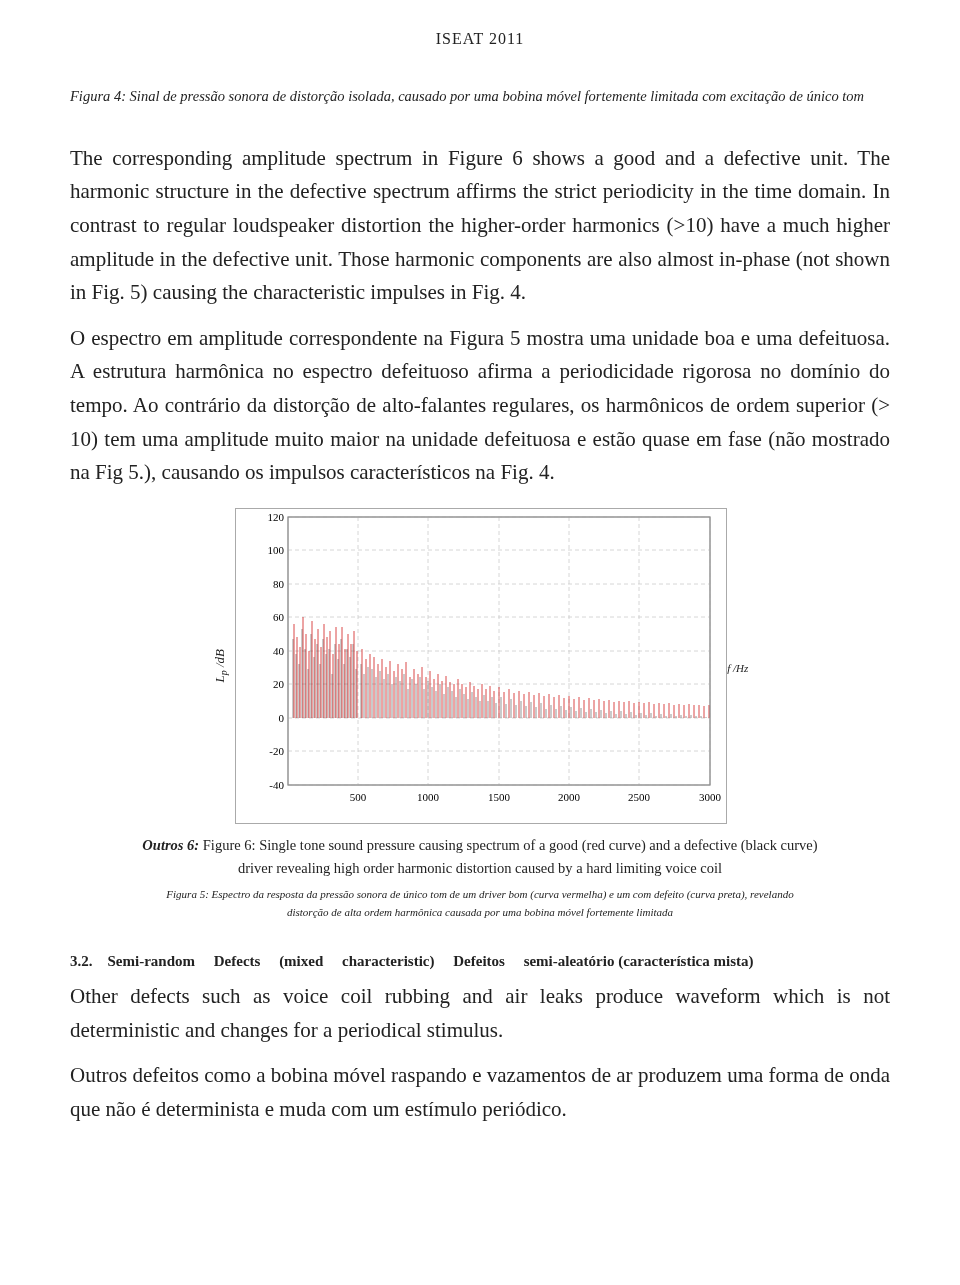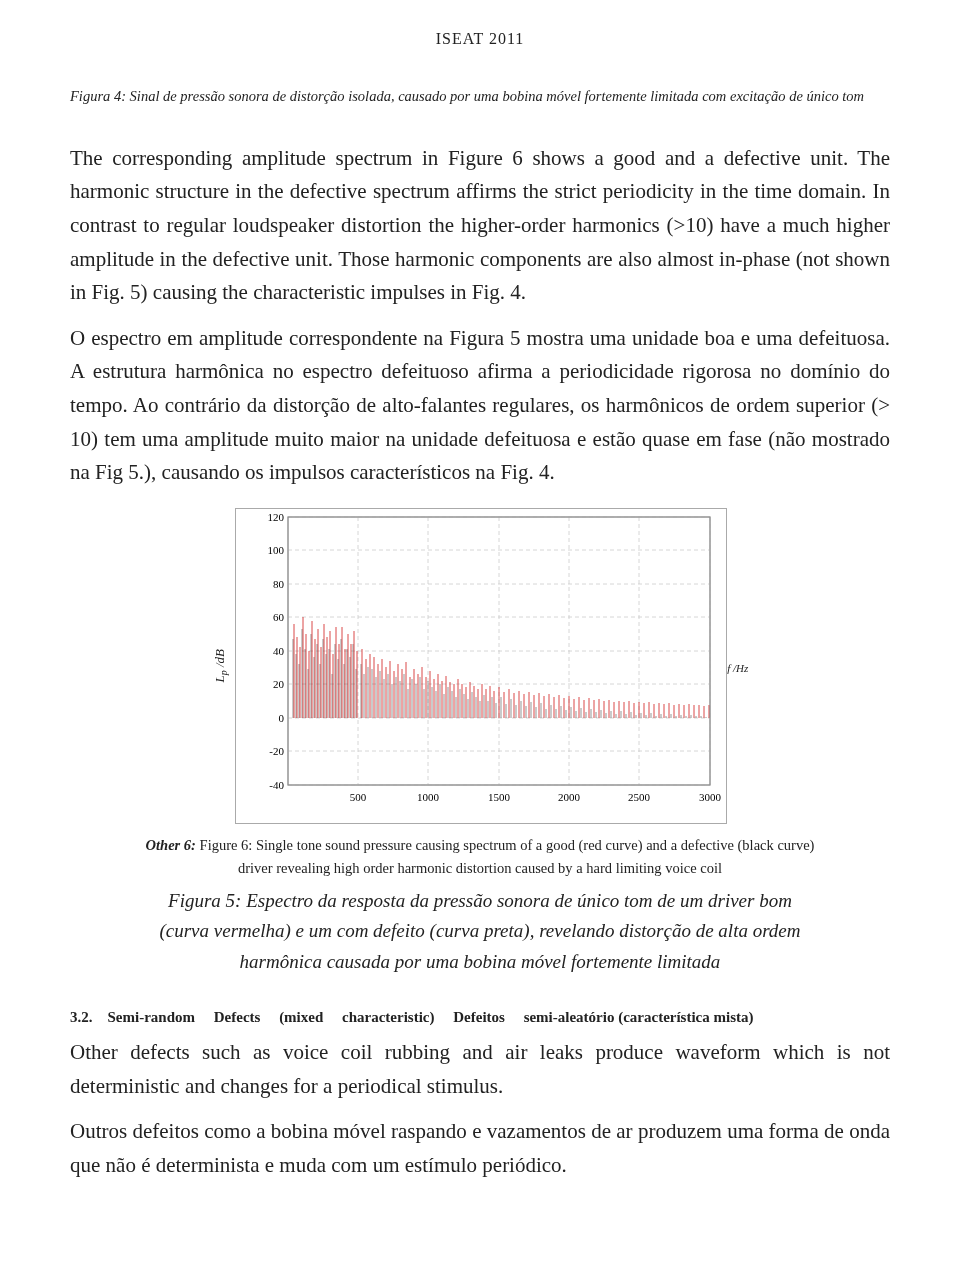--- a/index.html
+++ b/index.html
@@ -65,21 +65,21 @@
       margin-top: 4px;
       text-align: center;
     }
     .figure-caption-center {
       font-size: 14.5px;
       line-height: 1.6;
       text-align: center;
       margin: 10px 60px 6px 60px;
     }
     .figura-caption-center-italic {
-      font-size: 19px;
+      font-size: 11px;
       line-height: 1.6;
       text-align: center;
       font-style: italic;
       margin: 6px 80px 32px 80px;
     }
     .section-heading {
       font-size: 15px;
       font-weight: bold;
       margin: 12px 0 10px 0;
       text-align: justify;
@@ -370,21 +370,21 @@
       </div>
     </div>
 
     <div class="x-label">
       <em>f</em> /Hz
     </div>
   </div>
 </div>
 
 <p class="figure-caption-center">
-  <em><strong>Other 6:</strong></em> <span>Figure 6: Single tone sound pressure causing spectrum of a good (red curve) and a defective (black curve) driver revealing high order harmonic distortion caused by a hard limiting voice coil</span>
+  <em><strong>Outros 6:</strong></em> <span>Figure 6: Single tone sound pressure causing spectrum of a good (red curve) and a defective (black curve) driver revealing high order harmonic distortion caused by a hard limiting voice coil</span>
 </p>
 
 <p class="figura-caption-center-italic">
   <span>Figura 5: Espectro da resposta da pressão sonora de único tom de um</span> <em><span>driver</span></em> <span>bom (curva vermelha) e um com defeito (curva preta), revelando distorção de alta ordem harmônica causada por uma bobina móvel fortemente limitada</span>
 </p>
 
 <p class="section-heading">
   <strong>3.2.&nbsp;&nbsp;&nbsp; Semi-random&nbsp;&nbsp;&nbsp;&nbsp; Defects&nbsp;&nbsp;&nbsp;&nbsp; (mixed&nbsp;&nbsp;&nbsp;&nbsp; characteristic)&nbsp;&nbsp;&nbsp;&nbsp; Defeitos&nbsp;&nbsp;&nbsp;&nbsp; semi-aleatório (característica mista)</strong>
 </p>
 

